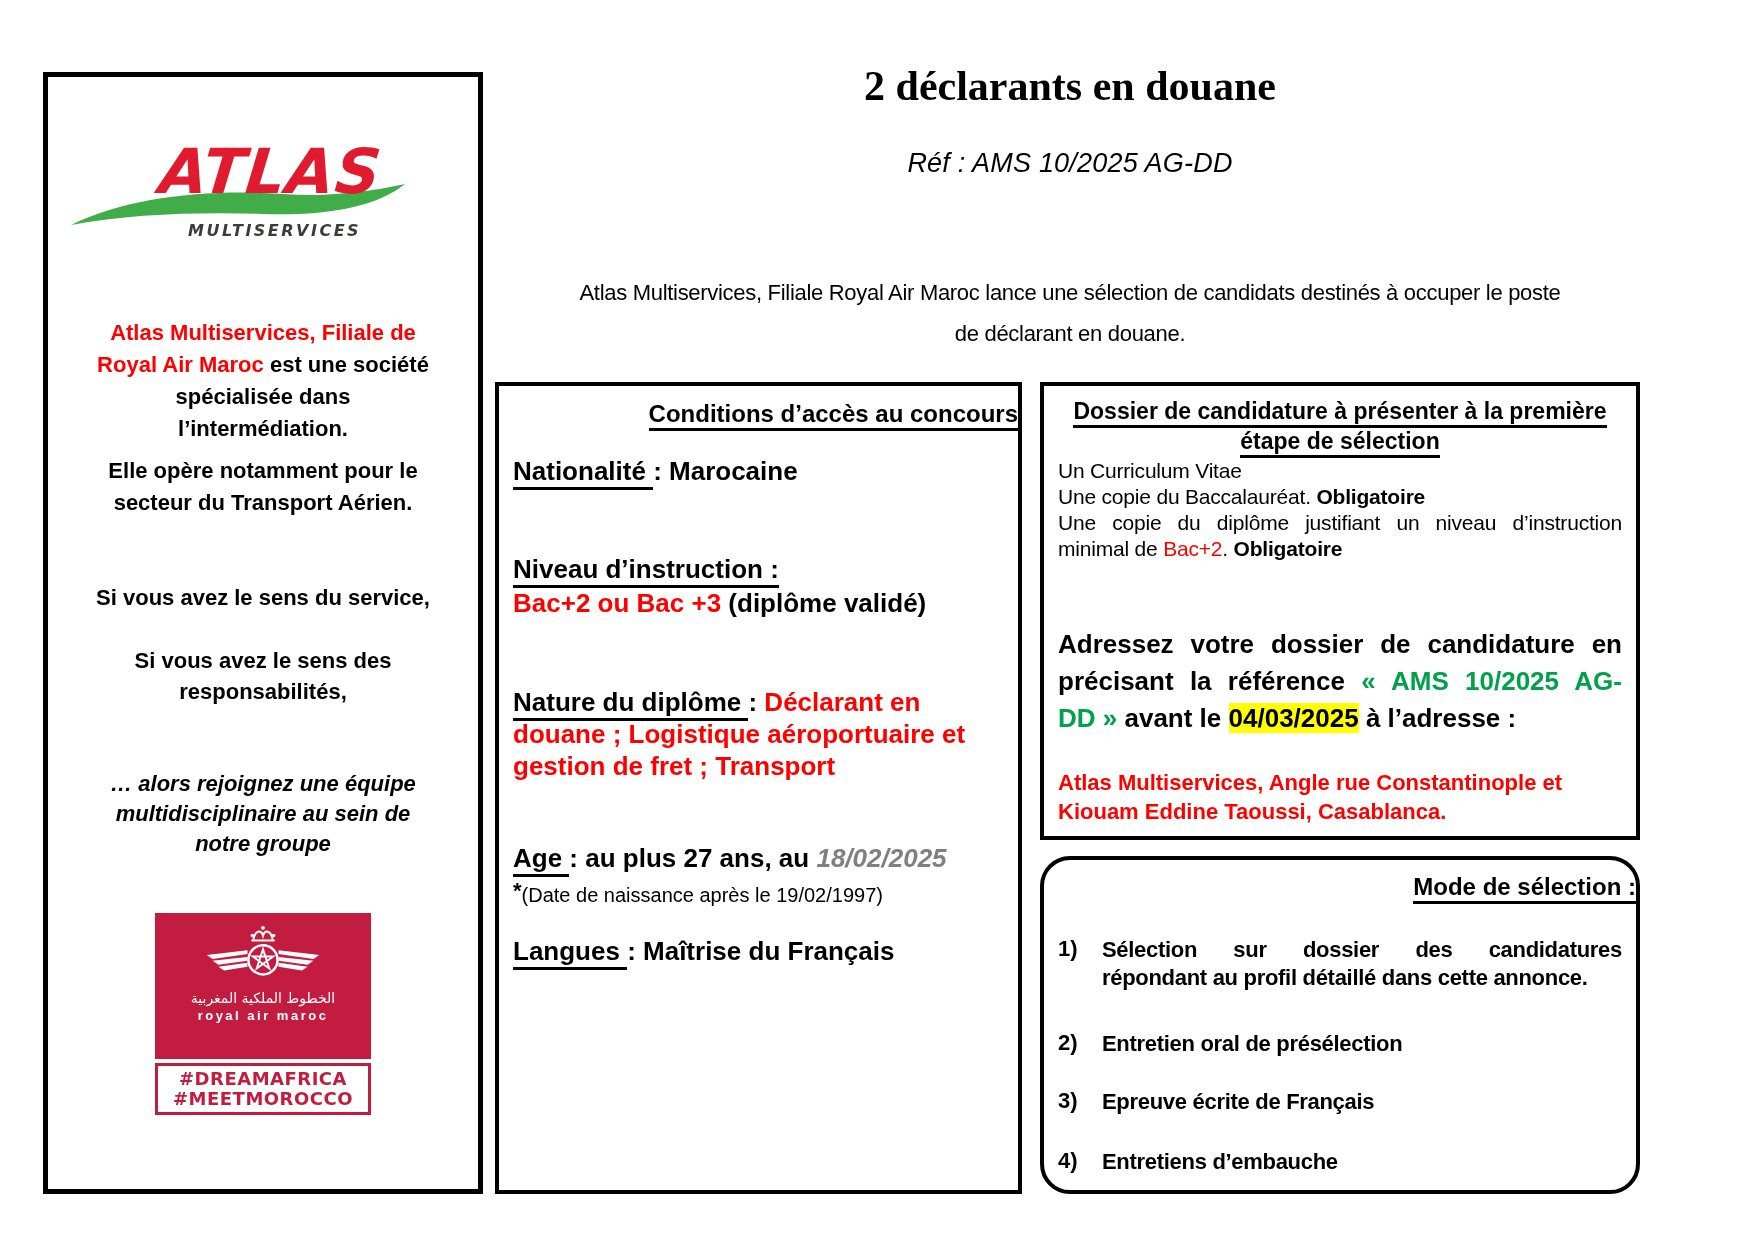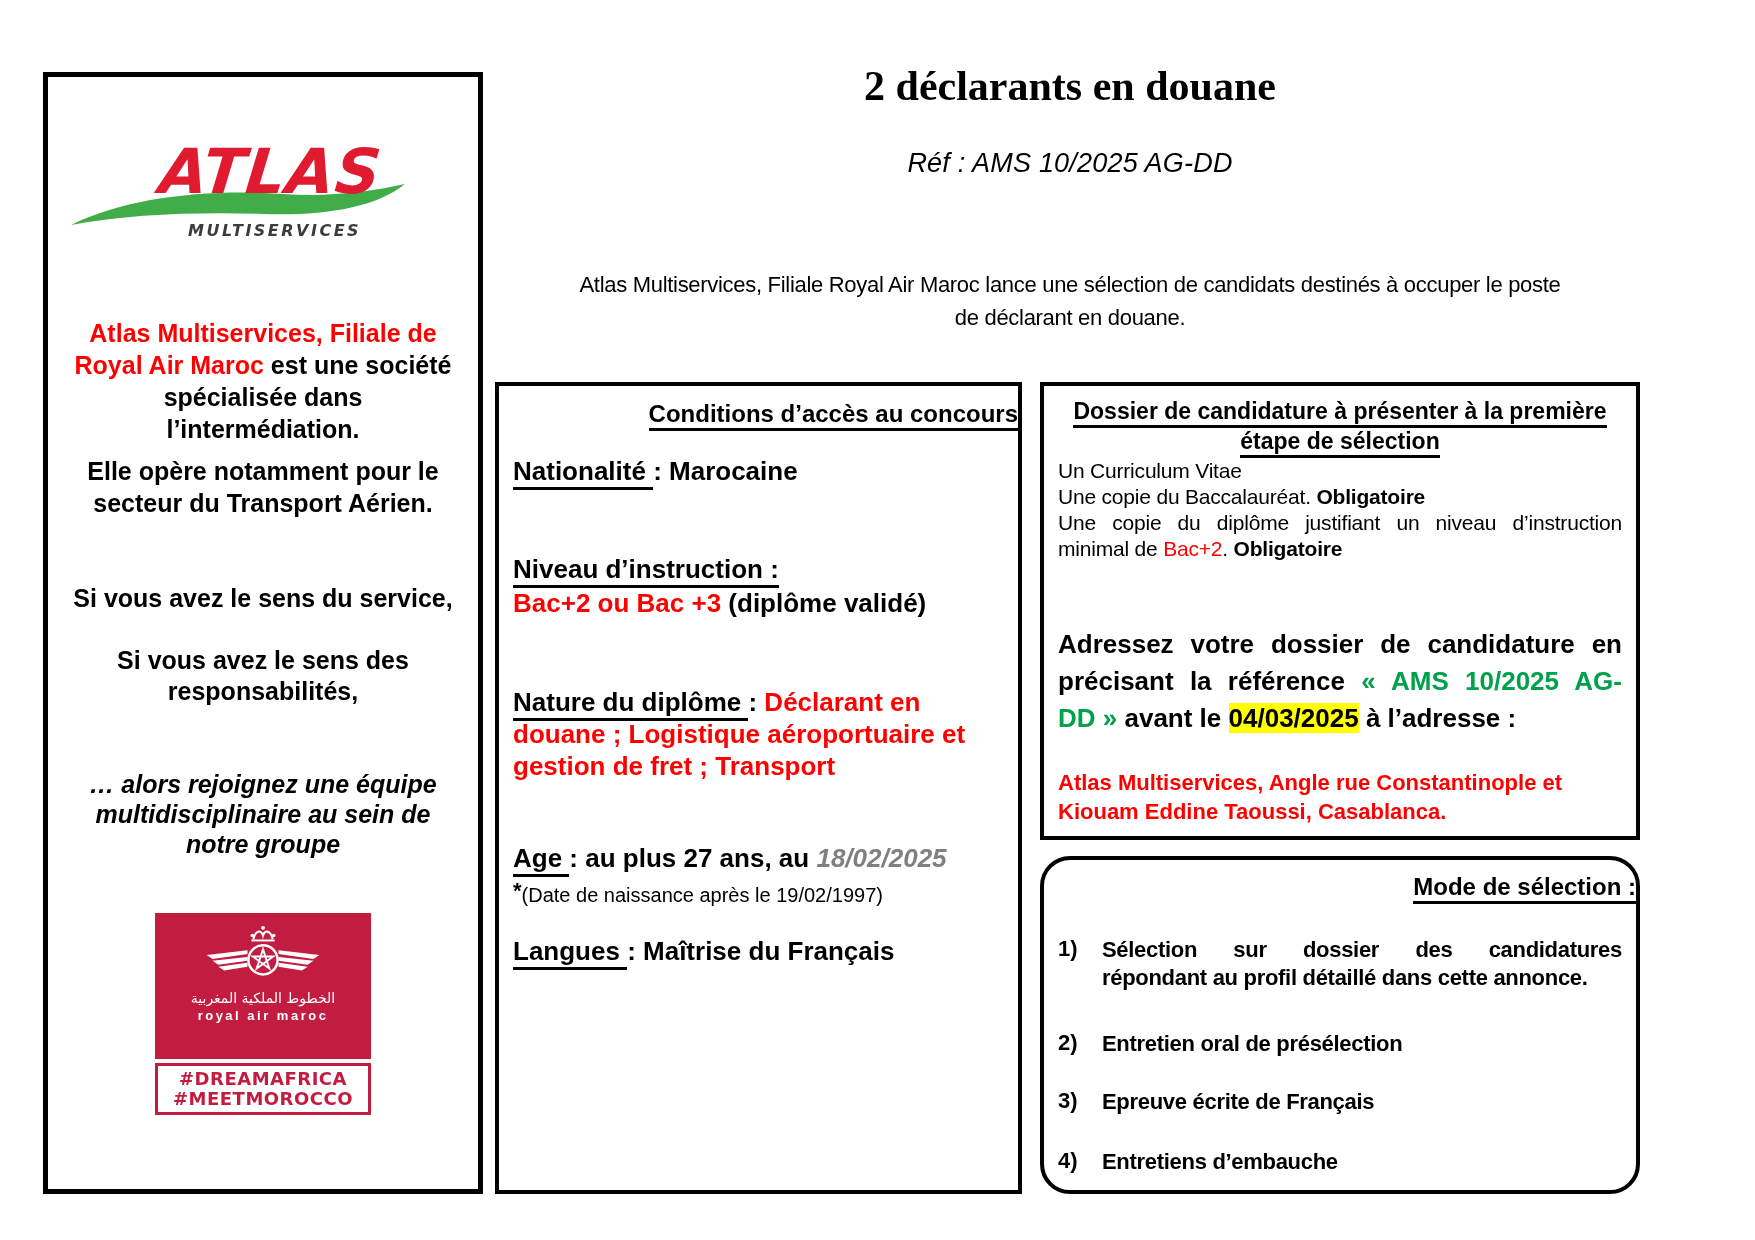--- a/index.html
+++ b/index.html
@@ -10,33 +10,33 @@
   .abs{position:absolute;}
   .box{position:absolute;background:#fff;border:4px solid #000;box-sizing:border-box;}
 
   
   #page-title{left:460px;top:62px;width:1220px;text-align:center;
     font-family:"Liberation Serif",serif;font-weight:bold;font-size:42px;}
   #ref-line{left:460px;top:148px;width:1220px;text-align:center;
     font-style:italic;font-size:27px;letter-spacing:0.2px;}
   #intro{left:460px;top:268px;width:1220px;text-align:center;font-size:22px;
     letter-spacing:-0.3px;line-height:33px;}
-  .intro-line{white-space:nowrap;}
+  .intro-line{white-space:nowrap;margin-top:8px;}
 
   
   #left-panel{left:43px;top:72px;width:440px;height:1122px;border-width:5px;}
   .atlas-logo{top:58px;left:20px;width:390px;height:130px;}
   .atlas-swoosh{position:absolute;left:0;top:46px;width:340px;height:60px;}
   .atlas-word{position:absolute;left:92px;top:0;
     font-family:"DejaVu Sans",sans-serif;font-style:italic;font-weight:900;
     font-size:62px;letter-spacing:1px;color:var(--atlas-red);transform:skewX(-6deg);}
   .atlas-sub{position:absolute;left:120px;top:86px;
     font-family:"DejaVu Sans",sans-serif;font-style:italic;font-weight:800;
     font-size:16px;letter-spacing:2.5px;color:var(--ms-gray);}
-  .lp-text{left:6px;right:6px;text-align:center;font-weight:bold;font-size:25px;line-height:32px;}
+  .lp-text{left:6px;right:6px;text-align:center;font-weight:bold;font-size:22px;line-height:32px;}
   .lp-about{top:240px;}
   .lp-activity{top:378px;}
   .lp-pitch1{top:505px;}
   .lp-pitch2{top:568px;line-height:31px;}
   .lp-pitch3{top:692px;font-style:italic;line-height:30px;}
   .red-t{color:var(--red);}
   .ram-logo{top:836px;left:50%;transform:translateX(-50%);width:216px;}
   .ram-red{background:var(--ram-red);height:146px;display:flex;flex-direction:column;
     align-items:center;padding-top:10px;box-sizing:border-box;}
   .ram-arabic{color:#fff;font-size:14px;line-height:16px;margin-top:1px;font-family:"DejaVu Sans",sans-serif;}

